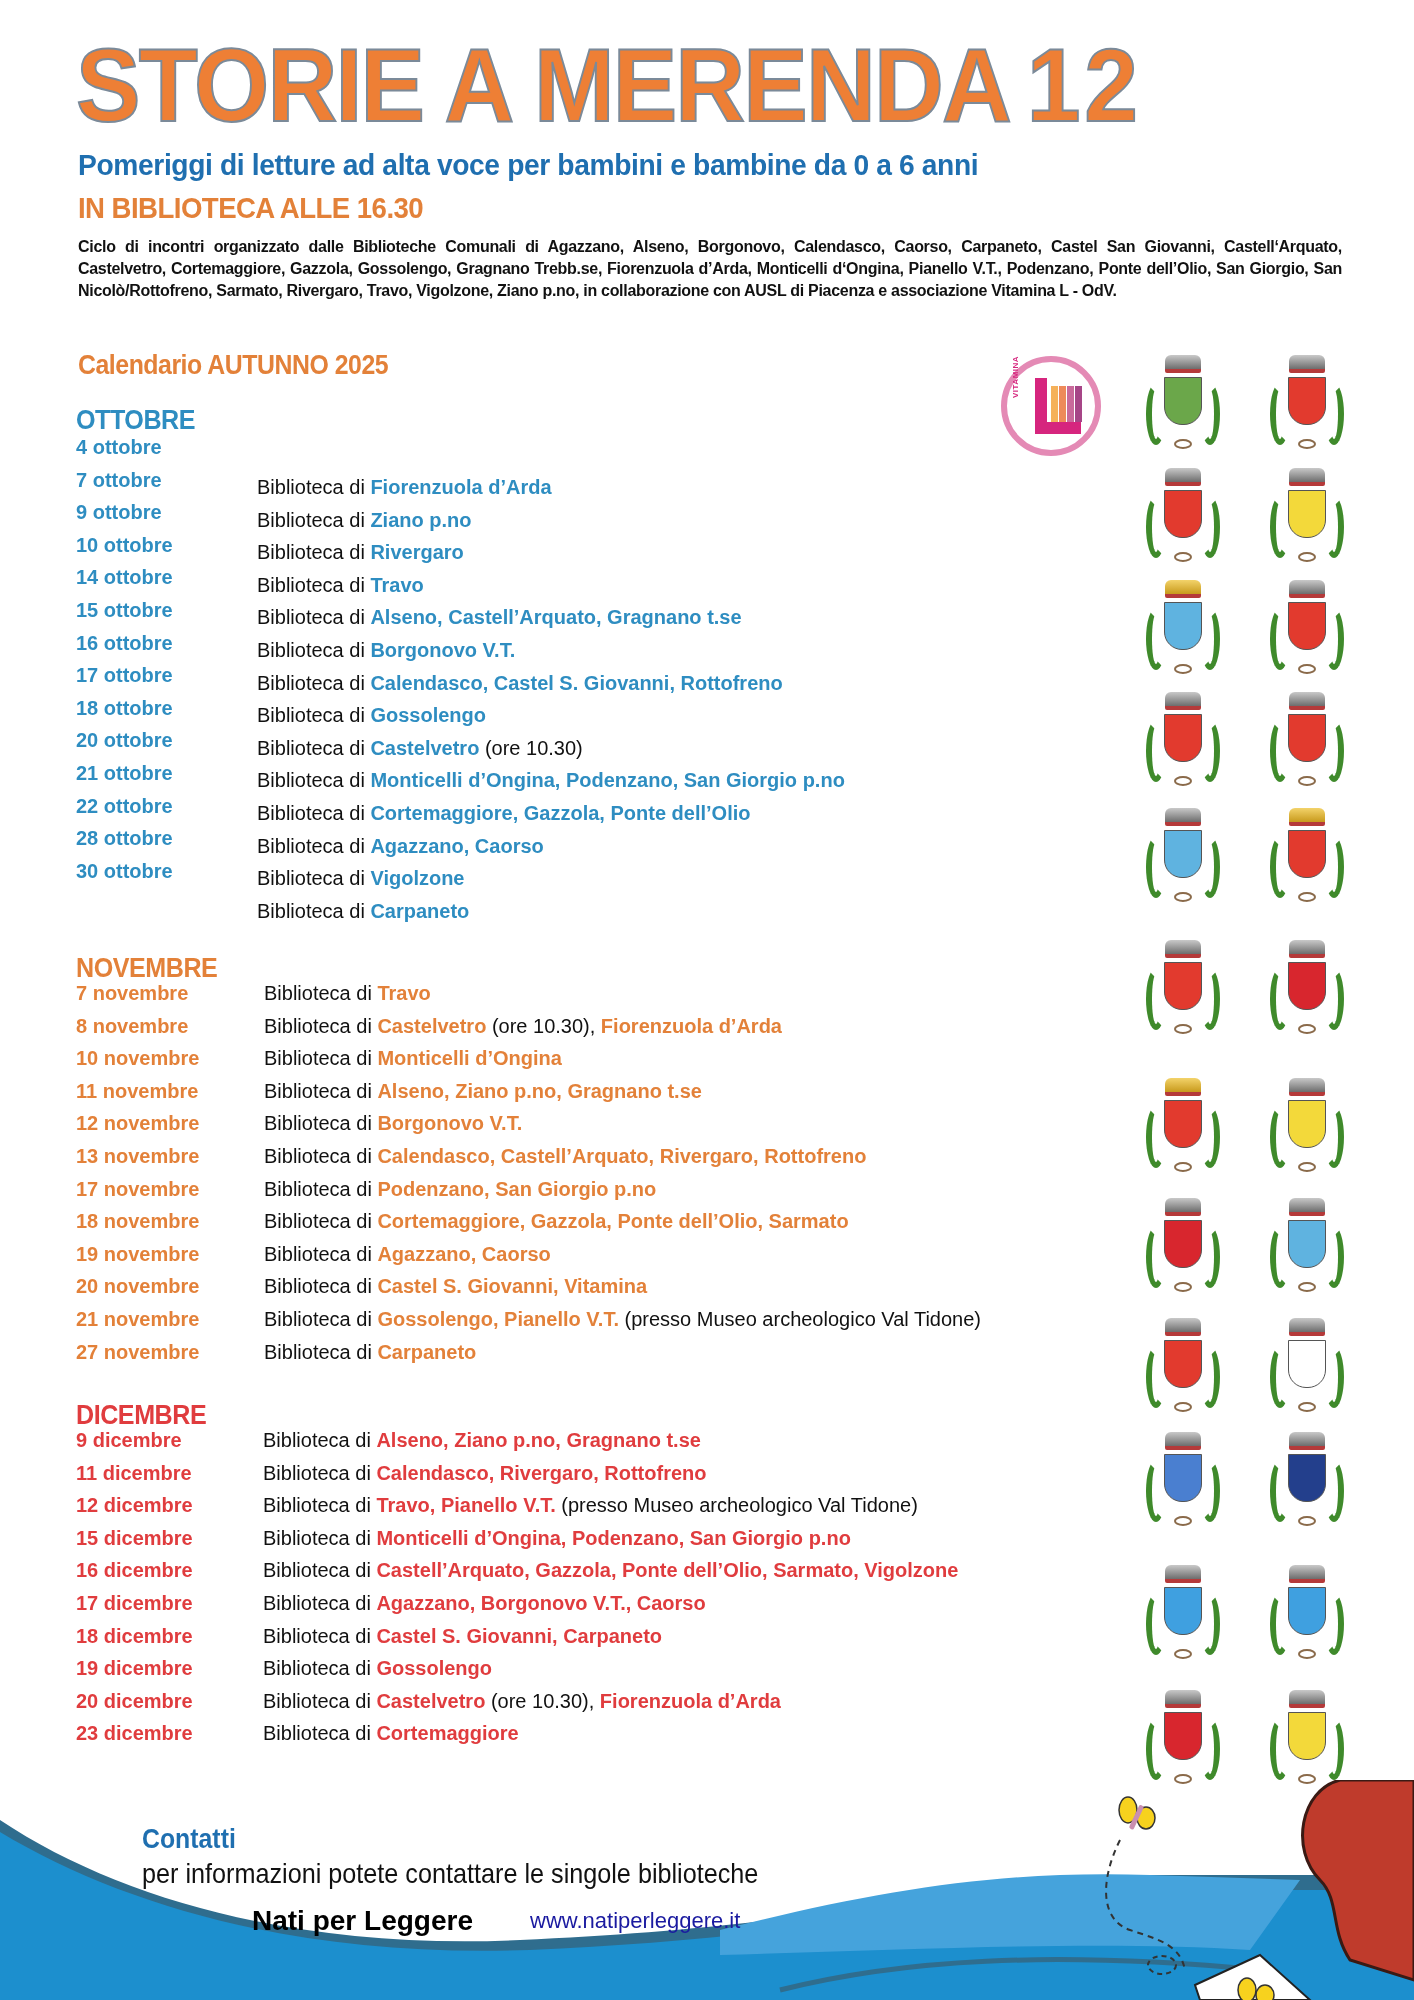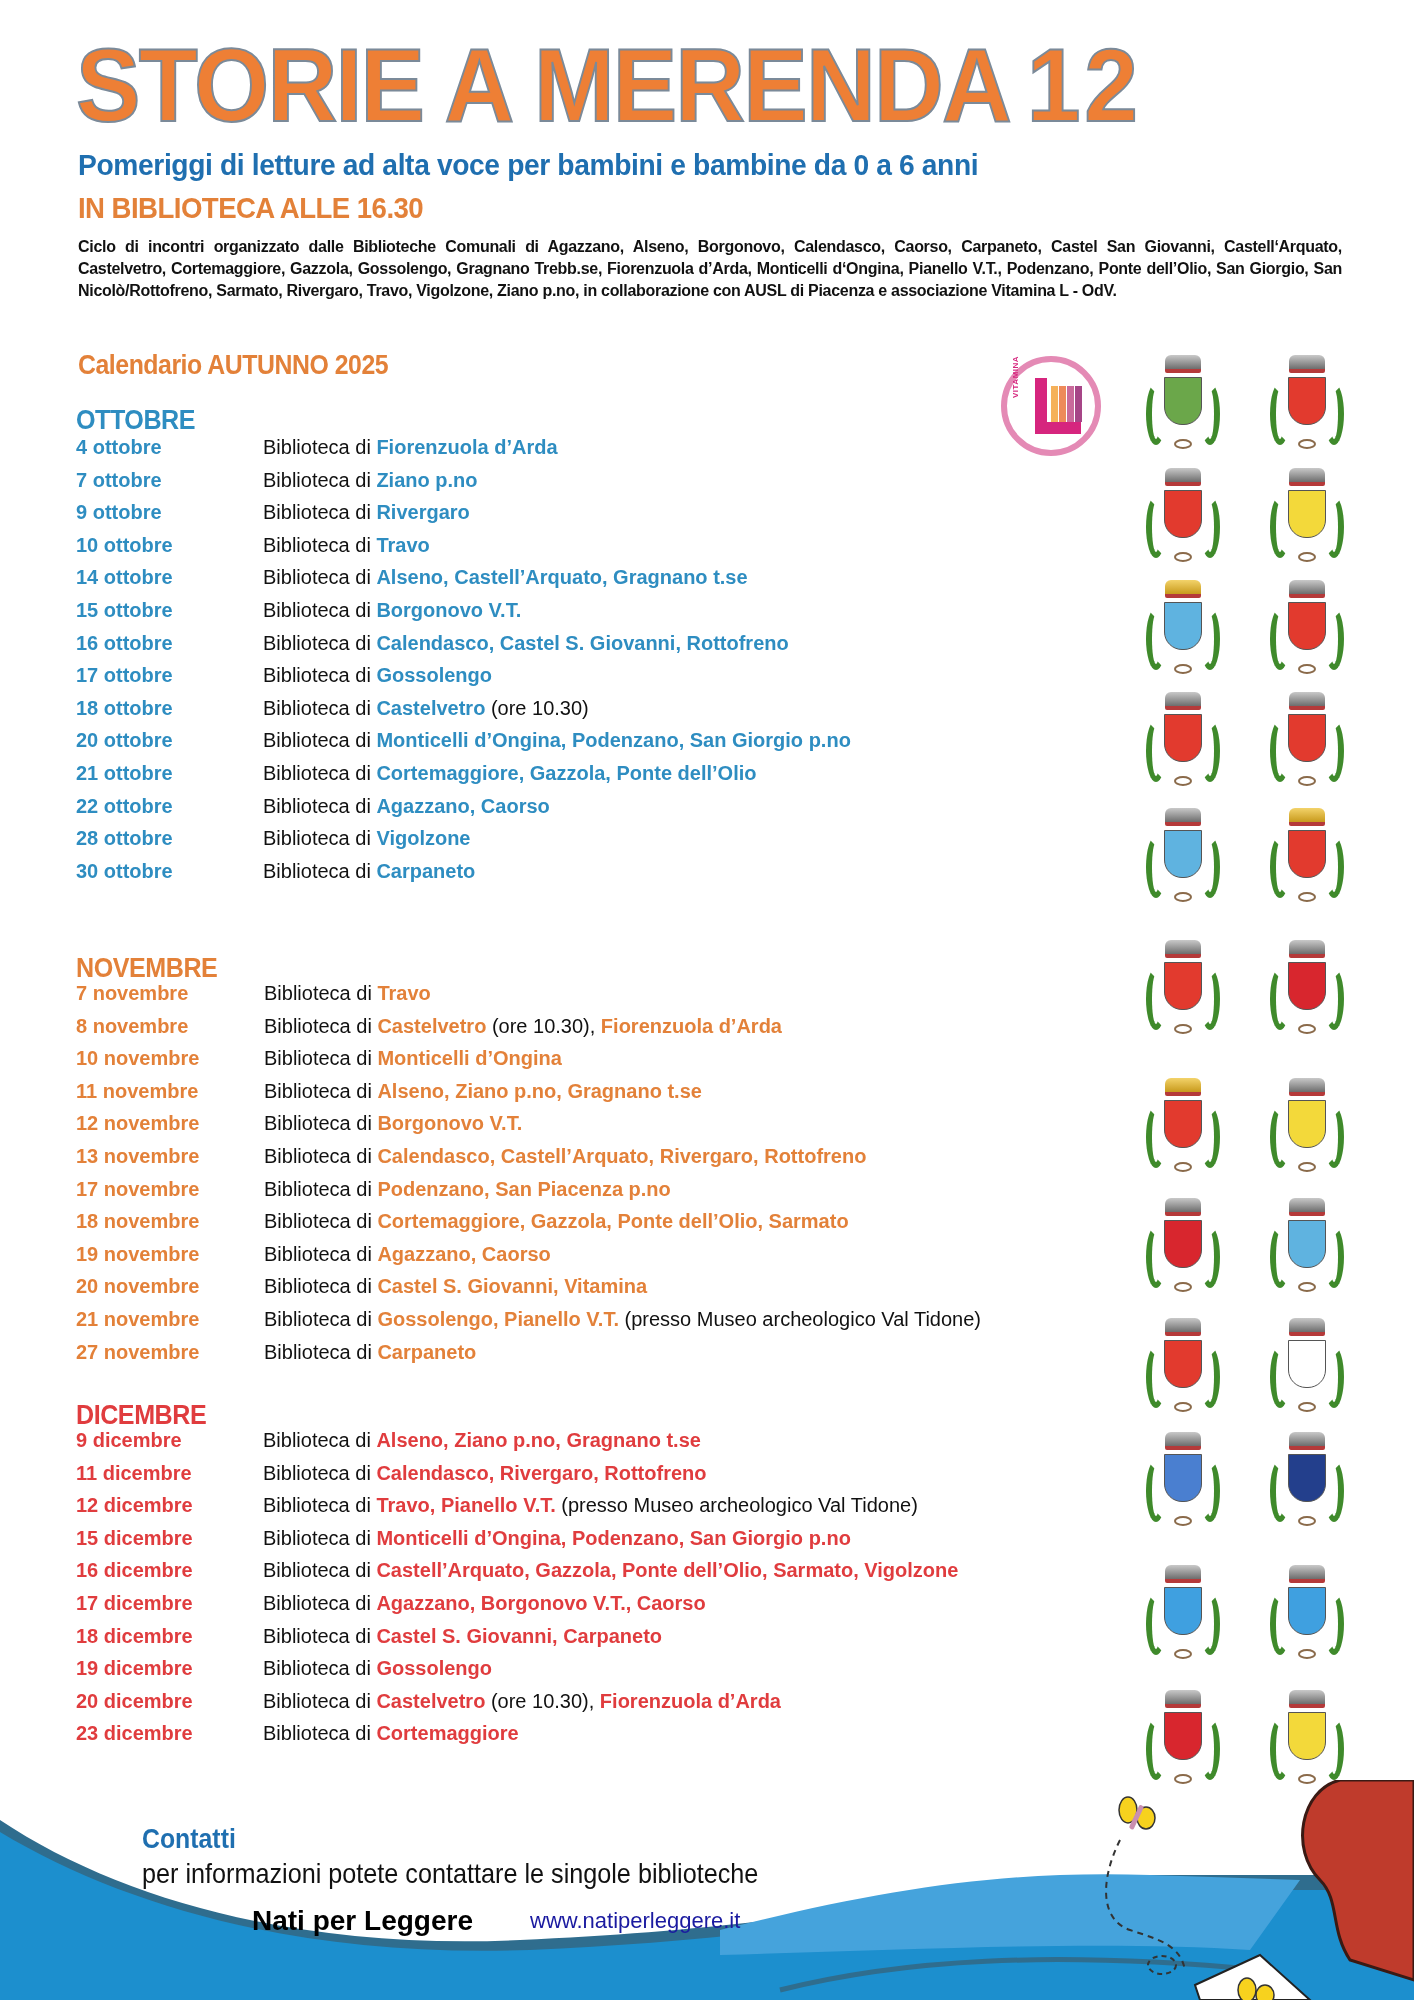--- a/index.html
+++ b/index.html
@@ -55,21 +55,21 @@
     font-family: "Liberation Sans", sans-serif; font-weight: bold; font-size: 20px; line-height: 28px;
   }
   .row .desc {
     position: absolute; top: 0;
     font-family: "Liberation Sans", sans-serif; font-size: 20px; line-height: 28px; color: #111;
   }
   .row .desc .place { font-weight: bold; }
   .m-oct .month-title, .m-oct .date, .m-oct .place { color: #2e8dc1; }
   .m-nov .month-title, .m-nov .date, .m-nov .place { color: #e38139; }
   .m-dec .month-title, .m-dec .date, .m-dec .place { color: #e03c3e; }
-  .m-oct .desc { left: 187px; }
+  .m-oct .desc { left: 181px; margin-top: 40px; }
   .m-nov .desc { left: 188px; }
   .m-dec .desc { left: 187px; }
 
   
   .vit-logo {
     position: absolute; left: 1001px; top: 356px; width: 100px; height: 100px;
     border-radius: 50%; border: 6px solid #e48ab5; background: #fff;
   }
   .vit-logo .bigL {
     position: absolute; left: 28px; top: 16px; width: 46px; height: 56px;
@@ -231,21 +231,21 @@
       <div class="row">
         <span class="date">12 novembre</span>
         <span class="desc"><span>Biblioteca di </span><span class="place">Borgonovo V.T.</span><span></span><span class="place"></span></span>
       </div>
       <div class="row">
         <span class="date">13 novembre</span>
         <span class="desc"><span>Biblioteca di </span><span class="place">Calendasco, Castell’Arquato, Rivergaro, Rottofreno</span><span></span><span class="place"></span></span>
       </div>
       <div class="row">
         <span class="date">17 novembre</span>
-        <span class="desc"><span>Biblioteca di </span><span class="place">Podenzano, San Piacenza p.no</span><span></span><span class="place"></span></span>
+        <span class="desc"><span>Biblioteca di </span><span class="place">Podenzano, San Giorgio p.no</span><span></span><span class="place"></span></span>
       </div>
       <div class="row">
         <span class="date">18 novembre</span>
         <span class="desc"><span>Biblioteca di </span><span class="place">Cortemaggiore, Gazzola, Ponte dell’Olio, Sarmato</span><span></span><span class="place"></span></span>
       </div>
       <div class="row">
         <span class="date">19 novembre</span>
         <span class="desc"><span>Biblioteca di </span><span class="place">Agazzano, Caorso</span><span></span><span class="place"></span></span>
       </div>
       <div class="row">

